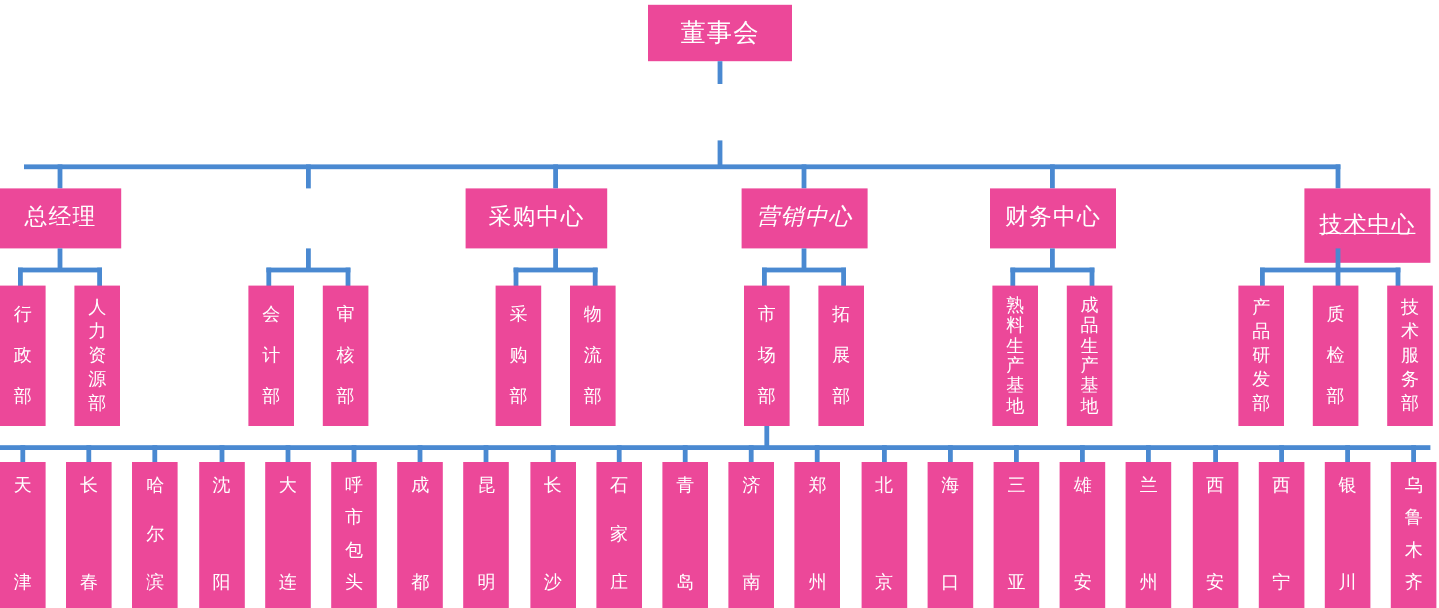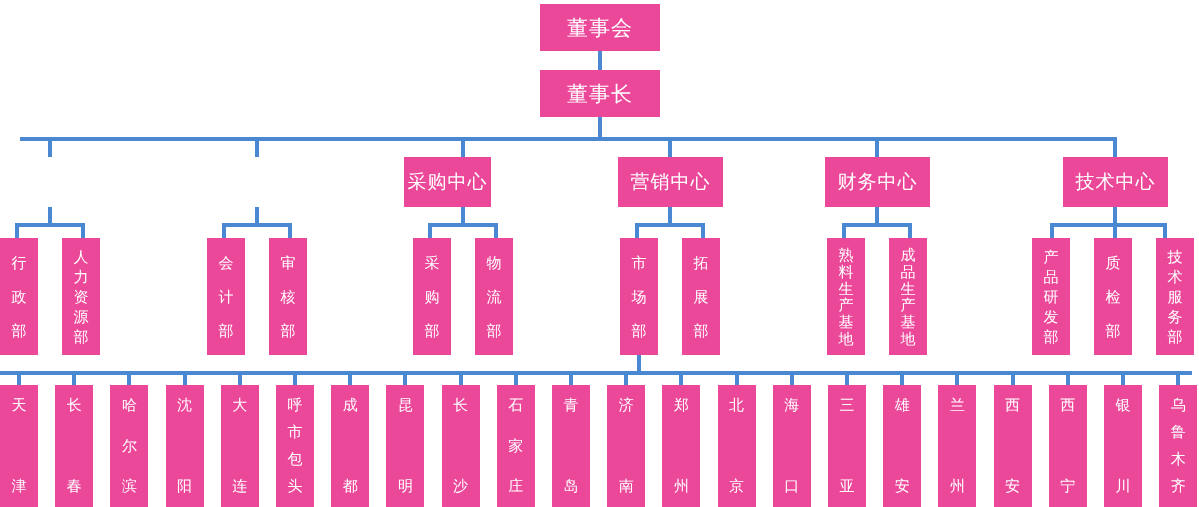--- a/index.html
+++ b/index.html
@@ -70,44 +70,44 @@
 <body>
 
 <div id="chart">
 
   <div class="box l1" style="left:540px; top:4px; width:120px; height:47px;">
     <span>董事会</span>
   </div>
 
   <div class="ln" style="left:598px; top:51px; width:4px; height:19px;"></div>
 
-  <div class="box l1" style="left:540px; top:70px; width:120px; height:47px;">
-    <span>董事长</span>
-  </div>
 
   <div class="ln" style="left:598px; top:117px; width:4px; height:22px;"></div>
   <div class="ln" style="left:20px; top:137px; width:1097px; height:4px;"></div>
 
   <div class="ln" style="left:48px; top:137px; width:4px; height:20px;"></div>
   <div class="ln" style="left:255px; top:137px; width:4px; height:20px;"></div>
   <div class="ln" style="left:461px; top:137px; width:4px; height:20px;"></div>
   <div class="ln" style="left:668px; top:137px; width:4px; height:20px;"></div>
   <div class="ln" style="left:875px; top:137px; width:4px; height:20px;"></div>
   <div class="ln" style="left:1113px; top:137px; width:4px; height:20px;"></div>
 
-  <div class="box l2" style="left:404px; top:157px; width:87px; height:50px;">
+  <div class="box l2" style="left:0px; top:157px; width:101px; height:50px;">
+    <span>总经理</span>
+  </div>
+  <div class="box l2" style="left:388px; top:157px; width:118px; height:50px;">
     <span>采购中心</span>
   </div>
-  <div class="box l2" style="left:618px; top:157px; width:105px; height:50px;">
+  <div class="box l2" style="left:618px; top:157px; width:105px; height:50px;font-style:italic;">
     <span>营销中心</span>
   </div>
   <div class="box l2" style="left:825px; top:157px; width:105px; height:50px;">
     <span>财务中心</span>
   </div>
-  <div class="box l2" style="left:1063px; top:157px; width:105px; height:50px;">
+  <div class="box l2" style="left:1087px; top:157px; width:105px; height:62px;text-decoration:underline;">
     <span>技术中心</span>
   </div>
 
   <div class="ln" style="left:48px; top:207px; width:4px; height:18px;"></div>
   <div class="ln" style="left:15px; top:223px; width:70px; height:4px;"></div>
   <div class="ln" style="left:15px; top:223px; width:4px; height:16px;"></div>
   <div class="ln" style="left:81px; top:223px; width:4px; height:16px;"></div>
 
   <div class="ln" style="left:255px; top:207px; width:4px; height:18px;"></div>
   <div class="ln" style="left:222px; top:223px; width:70px; height:4px;"></div>

